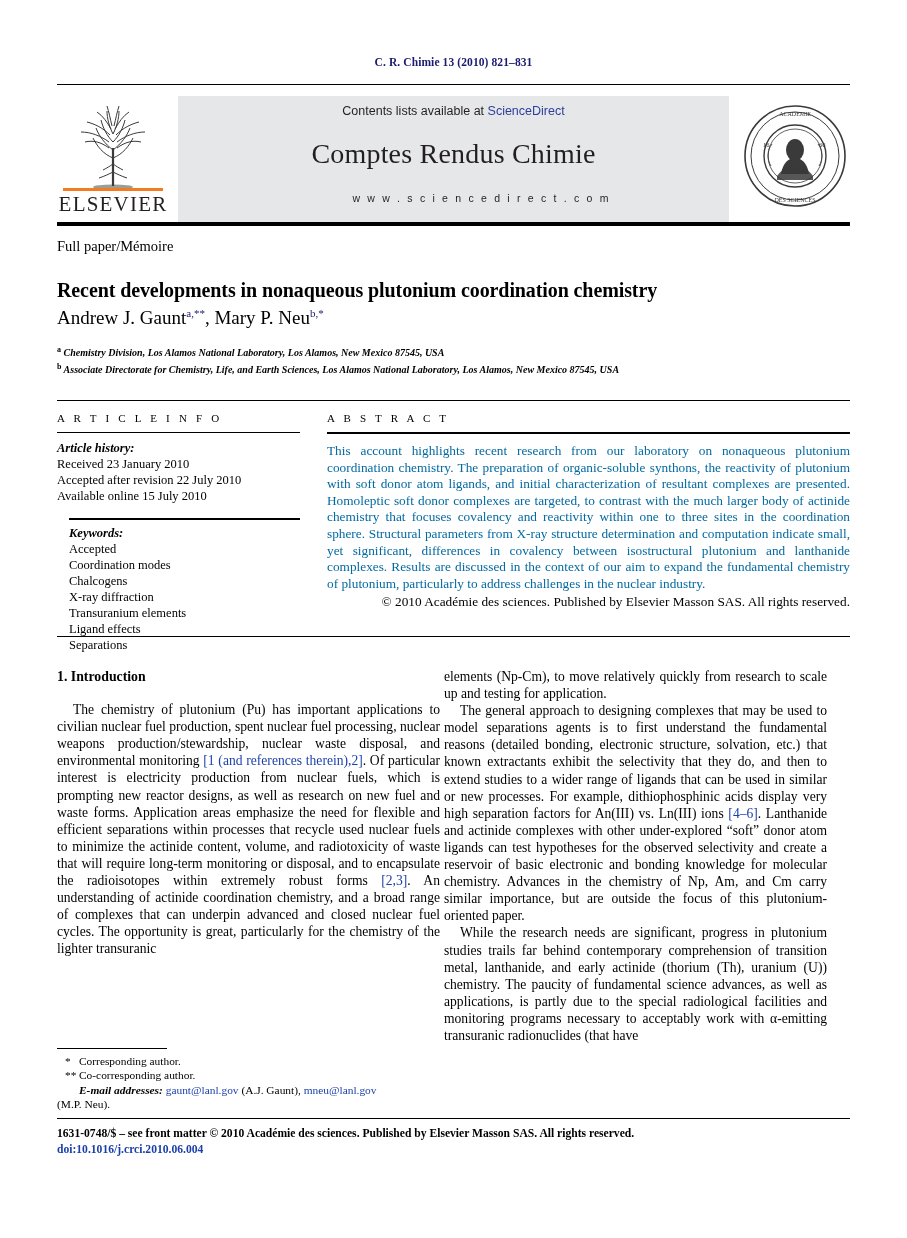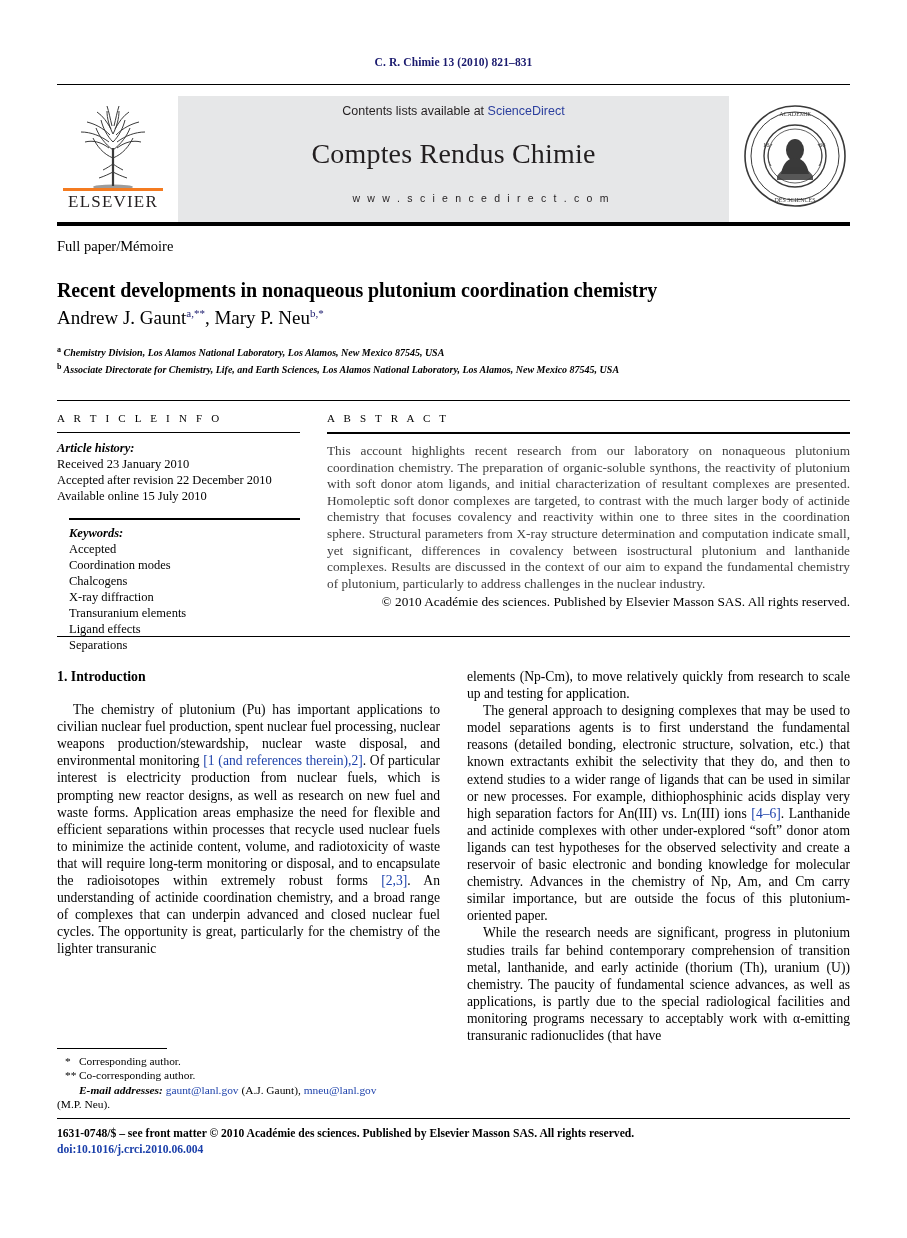--- a/index.html
+++ b/index.html
@@ -102,21 +102,21 @@
     left: 6px; top: 2px;
     width: 100px;
     height: 92px;
   }
   .elsevier-word {
     position: absolute;
     left: 0; top: 96px;
     width: 112px;
     text-align: center;
     font-family: "Liberation Serif", serif;
-    font-size: 17px;
+    font-size: 21px;
     letter-spacing: 1.2px;
     color: #231f20;
   }
   .elsevier-bar {
     position: absolute;
     left: 6px; top: 92px;
     width: 100px;
     height: 3px;
     background: #f47b20;
   }
@@ -240,21 +240,21 @@
     margin-left: 12px;
   }
   .kw-block .hr-med {
     margin: 0 0 5px 0;
   }
   .abs-text {
     font-family: "Liberation Serif", serif;
     font-size: 13.3px;
     line-height: 16.6px;
     text-align: justify;
-    color: #404040;
+    color: #0369a1;
   }
   .abs-copy {
     font-family: "Liberation Serif", serif;
     font-size: 13.3px;
     line-height: 16.6px;
     text-align: right;
     margin-top: 2px;
   }
   .panel-rule-bot {
     position: absolute;
@@ -269,21 +269,21 @@
     position: absolute;
     top: 668px;
     width: 383px;
     font-family: "Liberation Serif", serif;
     font-size: 13.6px;
     line-height: 17.1px;
     text-align: justify;
     color: #000;
   }
   .body-left  { left: 57px; }
-  .body-right { left: 467px; }
+  .body-right { left: 444px; }
   .body-col h2 {
     margin: 0 0 16px 0;
     font-size: 13.8px;
     font-weight: bold;
     text-align: left;
   }
   .body-col p {
     margin: 0;
     text-indent: 16px;
   }
@@ -430,21 +430,21 @@
     <div><sup>b</sup><span> Associate Directorate for Chemistry, Life, and Earth Sciences, Los Alamos National Laboratory, Los Alamos, New Mexico 87545, USA</span></div>
   </div>
 
   <div class="panel-rule-top"></div>
 
   <div class="col-info">
     <div class="sec-head">A R T I C L E   I N F O</div>
     <div class="hr-thin"></div>
     <div class="hist-label">Article history:</div>
     <div class="hist-line">Received 23 January 2010</div>
-    <div class="hist-line">Accepted after revision 22 December 2010</div>
+    <div class="hist-line">Accepted after revision 22 July 2010</div>
     <div class="hist-line">Available online 15 July 2010</div>
 
     <div class="kw-block">
       <div class="hr-med"></div>
       <div class="kw-label">Keywords:</div>
       <div class="kw-item">Accepted</div>
       <div class="kw-item">Coordination modes</div>
       <div class="kw-item">Chalcogens</div>
       <div class="kw-item">X-ray diffraction</div>
       <div class="kw-item">Transuranium elements</div>

